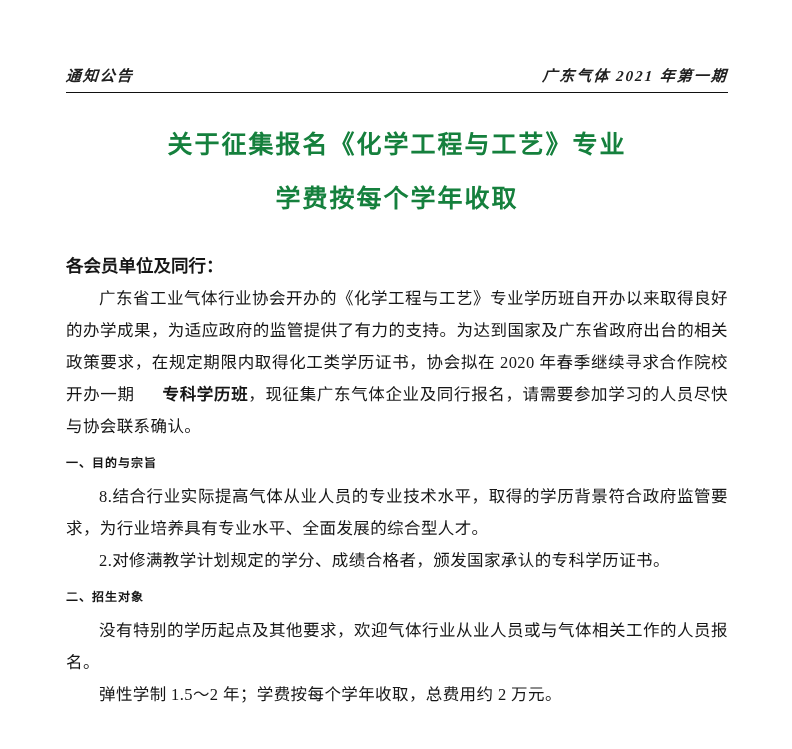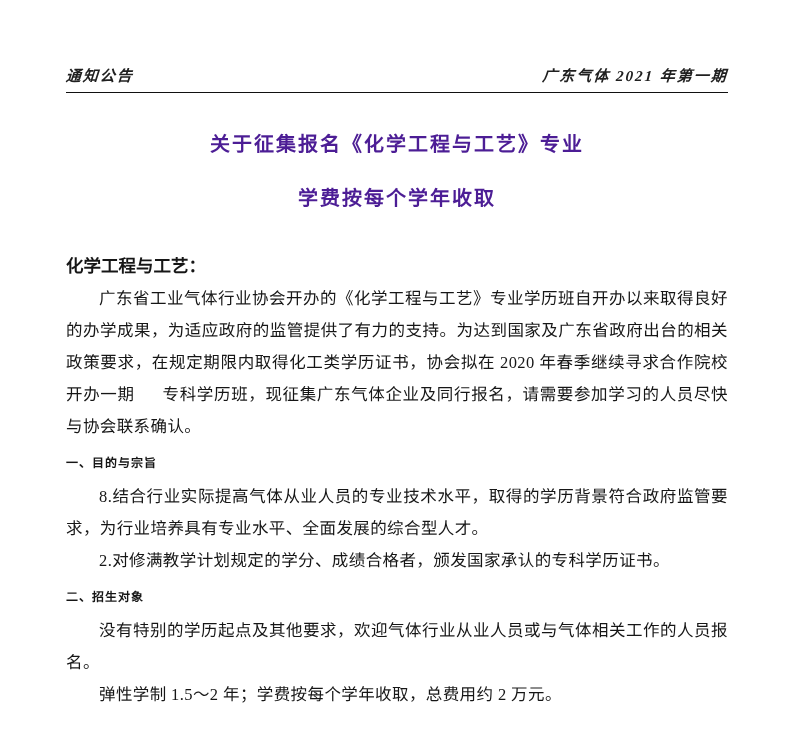--- a/index.html
+++ b/index.html
@@ -32,41 +32,41 @@
     border: none;
     border-top: 1.6px solid #111;
     margin-top: 7px;
   }
   
   .title {
     margin-top: 24px;
     text-align: center;
     font-family: "Liberation Sans", "DejaVu Sans", sans-serif;
     font-weight: bold;
-    font-size: 20px;
+    font-size: 25px;
     line-height: 54px;
     letter-spacing: 2px;
-    color: #4c1d95;
+    color: #15803d;
   }
   
   .greeting {
     margin-top: 25px;
     font-weight: bold;
     font-size: 17.5px;
     line-height: 32px;
   }
   p.para {
     font-size: 16.5px;
     line-height: 32px;
     text-align: justify;
     text-indent: 2em;
     letter-spacing: 0.4px;
   }
   p.para.first { margin-top: 1px; }
-  .b { font-weight: normal; padding-left: 28px; }
+  .b { font-weight: bold; padding-left: 28px; }
   h2.sec {
     font-size: 12px;
     font-weight: bold;
     line-height: 32px;
     margin-top: 4px;
     margin-bottom: 2px;
     letter-spacing: 1px;
   }
 </style>
 </head>
@@ -78,21 +78,21 @@
     <span>通知公告</span>
     <span>广东气体 2021 年第一期</span>
   </div>
   <hr class="rule">
 
   <div class="title">
     <div>关于征集报名《化学工程与工艺》专业</div>
     <div>学费按每个学年收取</div>
   </div>
 
-  <div class="greeting">化学工程与工艺：</div>
+  <div class="greeting">各会员单位及同行：</div>
 
   <p class="para first"><span>广东省工业气体行业协会开办的《化学工程与工艺》专业学历班自开办以来取得良好的办学成果，为适应政府的监管提供了有力的支持。为达到国家及广东省政府出台的相关政策要求，在规定期限内取得化工类学历证书，协会拟在 2020 年春季继续寻求合作院校开办一期</span><span class="b">专科学历班</span><span>，现征集广东气体企业及同行报名，请需要参加学习的人员尽快与协会联系确认。</span></p>
 
   <h2 class="sec">一、目的与宗旨</h2>
   <p class="para">8.结合行业实际提高气体从业人员的专业技术水平，取得的学历背景符合政府监管要求，为行业培养具有专业水平、全面发展的综合型人才。</p>
   <p class="para">2.对修满教学计划规定的学分、成绩合格者，颁发国家承认的专科学历证书。</p>
 
   <h2 class="sec">二、招生对象</h2>
   <p class="para">没有特别的学历起点及其他要求，欢迎气体行业从业人员或与气体相关工作的人员报名。</p>
 

